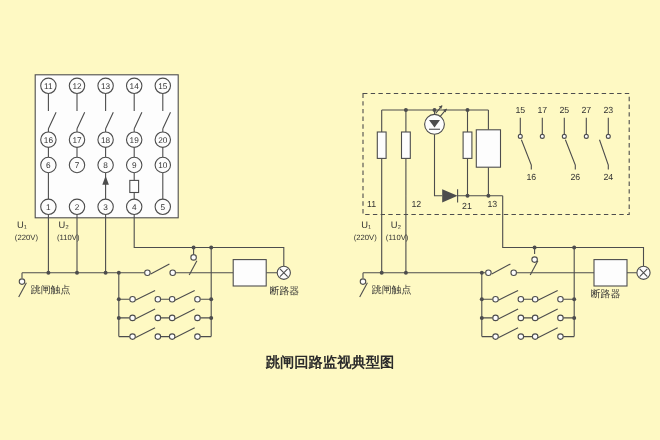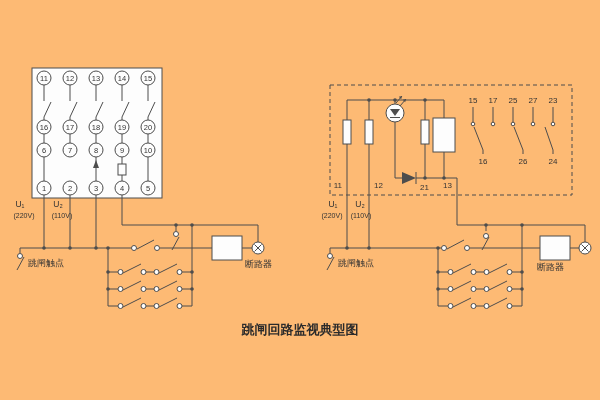--- a/index.html
+++ b/index.html
@@ -1,16 +1,16 @@
 <!DOCTYPE html>
 <html><head>
 <meta charset="utf-8">
 <style>
   html,body{margin:0;padding:0;background:#ffffff;}
-  .canvas{position:relative;width:600px;height:400px;background:#fdba74;overflow:hidden;
+  .canvas{position:relative;width:600px;height:400px;background:#fef9c3;overflow:hidden;
           font-family:"Liberation Sans",sans-serif;}
   svg{display:block;}
   .w{stroke:#4d4d4d;stroke-width:1;fill:none;}
   .wd{stroke:#4d4d4d;stroke-width:1;fill:none;stroke-dasharray:4 3;}
   .fl{fill:#4d4d4d;stroke:none;}
   circle.term{fill:#fdfdfd;stroke:#4d4d4d;stroke-width:1;}
   circle.cp{fill:#fdfdfd;stroke:#4d4d4d;stroke-width:1;}
   circle.dot{fill:#4d4d4d;stroke:none;}
   rect.comp{fill:#fdfdfd;stroke:#4d4d4d;stroke-width:1;}
   text{fill:#333333;font-family:"Liberation Sans",sans-serif;user-select:none;}

